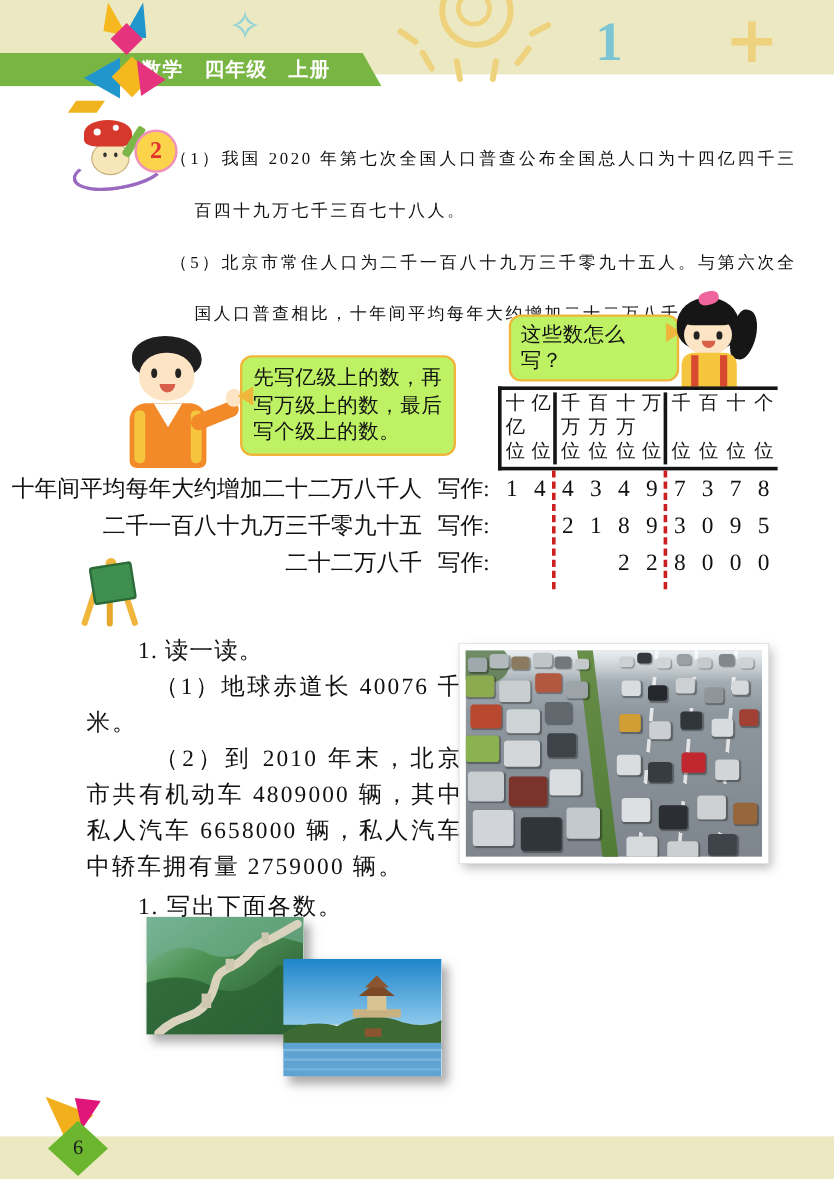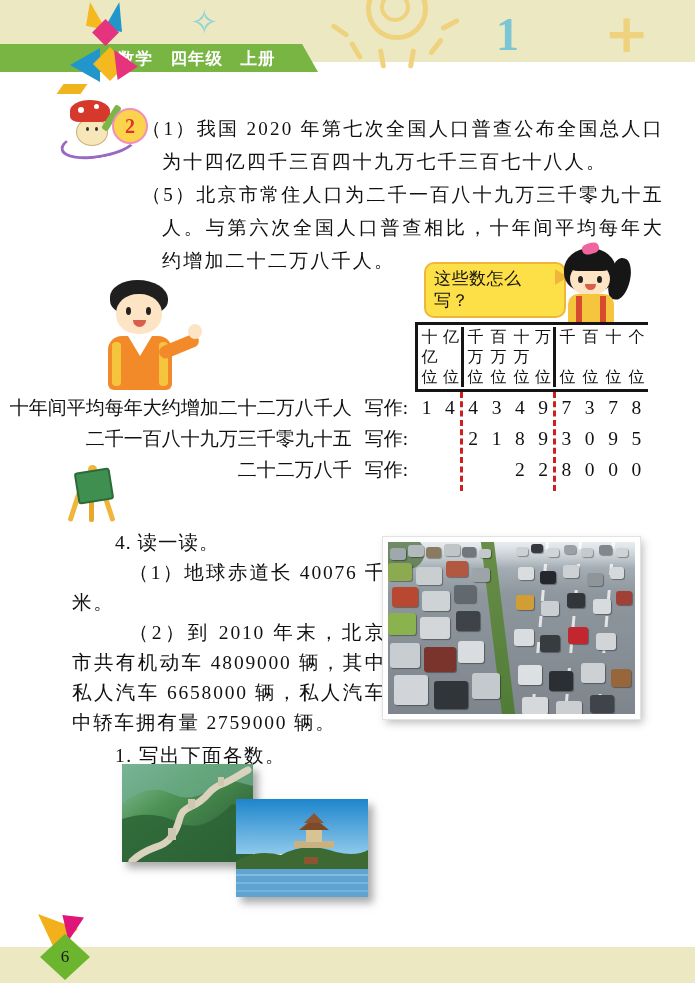--- a/index.html
+++ b/index.html
@@ -42,24 +42,24 @@
   .m-swoosh{left:0;top:28px;width:72px;height:24px;border:3px solid #9a6ac0;border-radius:50%;
             border-top-color:transparent;border-right-color:transparent;transform:rotate(-10deg);}
   .m-body{left:16px;top:18px;width:30px;height:26px;background:#f6e6b8;border-radius:50%;border:1px solid #c8b07a;}
   .m-eye{width:3px;height:4px;background:#333;border-radius:50%;}
   .m-cap{left:10px;top:0;width:40px;height:22px;background:#d6392b;border-radius:50% 50% 25% 25%;}
   .m-spot{background:#fff;border-radius:50%;}
   .m-pencil{left:48px;top:4px;width:7px;height:28px;background:#7cb648;border-radius:2px;transform:rotate(32deg);}
   .badge2{left:112px;top:108px;width:32px;height:32px;border-radius:50%;background:#fbd44c;border:2px solid #f090bb;
           text-align:center;line-height:32px;font-size:20px;font-weight:bold;color:#e53030;}
   .problem-text{left:142px;top:112px;width:522px;}
-  .problem-text p{margin:0;font-size:19px;line-height:33px;letter-spacing:2.2px;padding-left:20px;text-indent:-20px;text-align:justify;}
-
-  
-  .bubble{background:#fde047;border:2.5px solid #f0b63c;border-radius:10px;font-size:17px;letter-spacing:.5px;}
+  .problem-text p{margin:0;font-size:14px;line-height:43px;letter-spacing:2.2px;padding-left:20px;text-indent:-20px;text-align:justify;}
+
+  
+  .bubble{background:#bef264;border:2.5px solid #f0b63c;border-radius:10px;font-size:17px;letter-spacing:.5px;}
   .boy-bubble{left:200px;top:296px;width:158px;padding:6px 9px;line-height:22.5px;}
   .boy-bubble:before{content:"";position:absolute;left:-12px;top:24px;border:8px solid transparent;border-right:13px solid #f0b63c;}
   .girl-bubble{left:424px;top:262px;width:122px;padding:4px 8px;line-height:22px;}
   .girl-bubble:after{content:"";position:absolute;right:-12px;top:5px;border:8px solid transparent;border-left:13px solid #f0b63c;}
 
   .boy{left:92px;top:280px;width:110px;height:112px;}
   .boy div{position:absolute;}
   .b-hair{left:18px;top:0;width:58px;height:36px;background:#1f1f1f;border-radius:50% 55% 45% 45%;}
   .b-face{left:24px;top:14px;width:46px;height:40px;background:#fde4c4;border-radius:48%;}
   .b-eye{width:5px;height:8px;background:#222;border-radius:50%;}
@@ -195,20 +195,21 @@
       <div class="b-mouth"></div>
       </div>
     <div class="b-body">
         <div class="b-hood"></div>
       <div class="b-panel" style="left:4px;"></div>
         <div class="b-panel" style="right:4px;"></div>
       </div>
     <div class="b-arm"></div>
       <div class="b-hand"></div>
   </div>
+  <div class="abs bubble boy-bubble">先写亿级上的数，再写万级上的数，最后写个级上的数。</div>
   <div class="abs bubble girl-bubble">这些数怎么写？</div>
   <div class="abs girl">
     <div class="g-pony"></div>
     <div class="g-hair"></div>
     <div class="g-bow"></div>
     <div class="g-face">
         <div class="g-bangs"></div>
       <div class="g-eye" style="left:8px;top:14px;"></div>
         <div class="g-eye" style="left:27px;top:14px;"></div>
       <div class="g-mouth"></div>
@@ -306,21 +307,21 @@
 
   <div class="abs easel">
     <div class="e-legL"></div>
       <div class="e-legR"></div>
       <div class="e-legC"></div>
     <div class="e-knob"></div>
       <div class="e-board"></div>
   </div>
 
   <div class="abs q1-block">
-    <p class="heading">4. 读一读。</p>
+    <p class="heading">1. 读一读。</p>
     <p class="part">（1）地球赤道长 40076 千米。</p>
     <p class="part">（2）到 2010 年末，北京市共有机动车 4809000 辆，其中私人汽车 6658000 辆，私人汽车中轿车拥有量 2759000 辆。</p>
   </div>
 
   <div class="abs traffic">
     <div class="haze"></div>
     <div class="trees"></div>
     <div class="median"></div>
     <div class="lane" style="left:150px;"></div>
     <div class="lane" style="left:183px;"></div>

